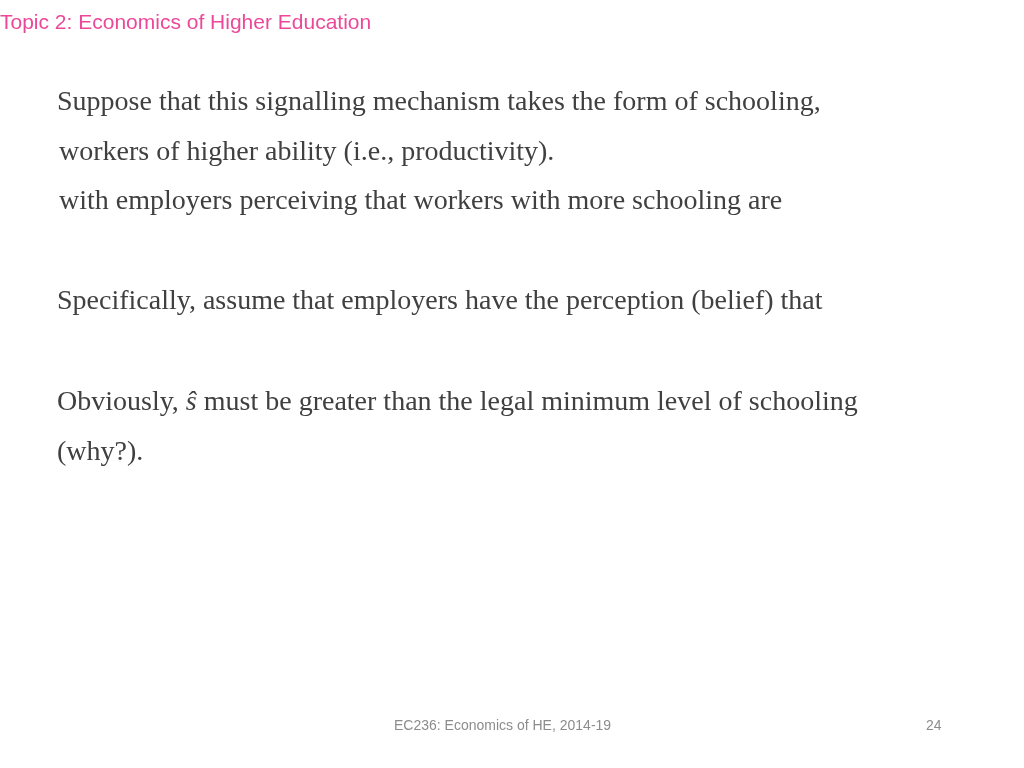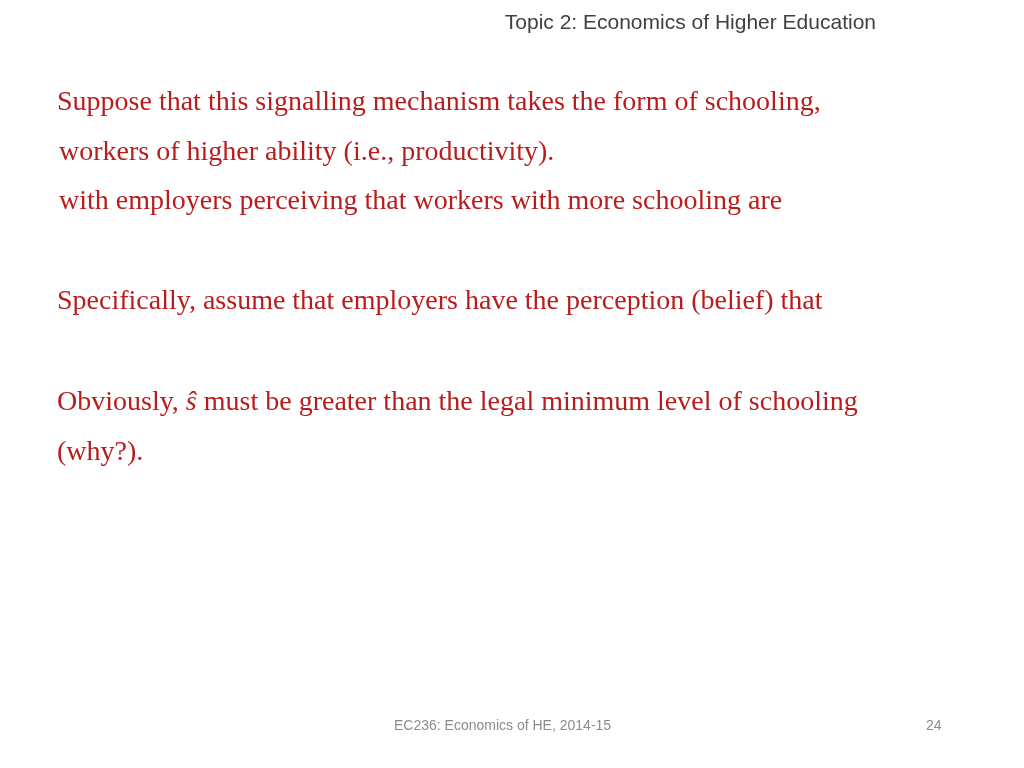--- a/index.html
+++ b/index.html
@@ -1,20 +1,20 @@
 <!DOCTYPE html>
 <html><head>
 <meta charset="utf-8">
 <style>
   html, body { margin:0; padding:0; }
   body { width:1024px; height:768px; background:#ffffff; position:relative; overflow:hidden; }
-  .title { position:absolute; left:0; width:876px; top:10px; text-align:right; color:#404040;
+  .title { position:absolute; left:0; width:876px; top:10px; text-align:left; color:#ec4899;
     font-family:"Liberation Sans", sans-serif; font-size:21px; }
   .body { position:absolute; left:57px; top:76px; width:950px;
-    font-family:"Liberation Serif", serif; font-size:28px; color:#b91c1c; line-height:49.5px; }
+    font-family:"Liberation Serif", serif; font-size:28px; color:#404040; line-height:49.5px; }
   .line { white-space:nowrap; }
   .indent { padding-left:2px; }
   .gap { height:50px; }
   .math { font-style:italic; }
   sub { font-size:16px; vertical-align:-6px; font-style:normal; }
   .footer { position:absolute; top:717px; font-family:"Liberation Sans", sans-serif; font-size:14px; color:#8c8c8c; }
   .footer-left { left:394px; }
   .footer-right { left:926px; }
 </style>
 </head>
@@ -34,14 +34,14 @@
   </div>
   <div class="gap" style="height:52px"></div>
   <div>
     <div class="line">
       <span>Obviously, </span><span class="math">ŝ</span><span> must be greater than the legal minimum level of schooling</span>
     </div>
     <div class="line">(why?).</div>
   </div>
 </div>
 
-<div class="footer footer-left">EC236: Economics of HE, 2014-15</div>
+<div class="footer footer-left">EC236: Economics of HE, 2014-19</div>
 <div class="footer footer-right">24</div>
 
 </body></html>

